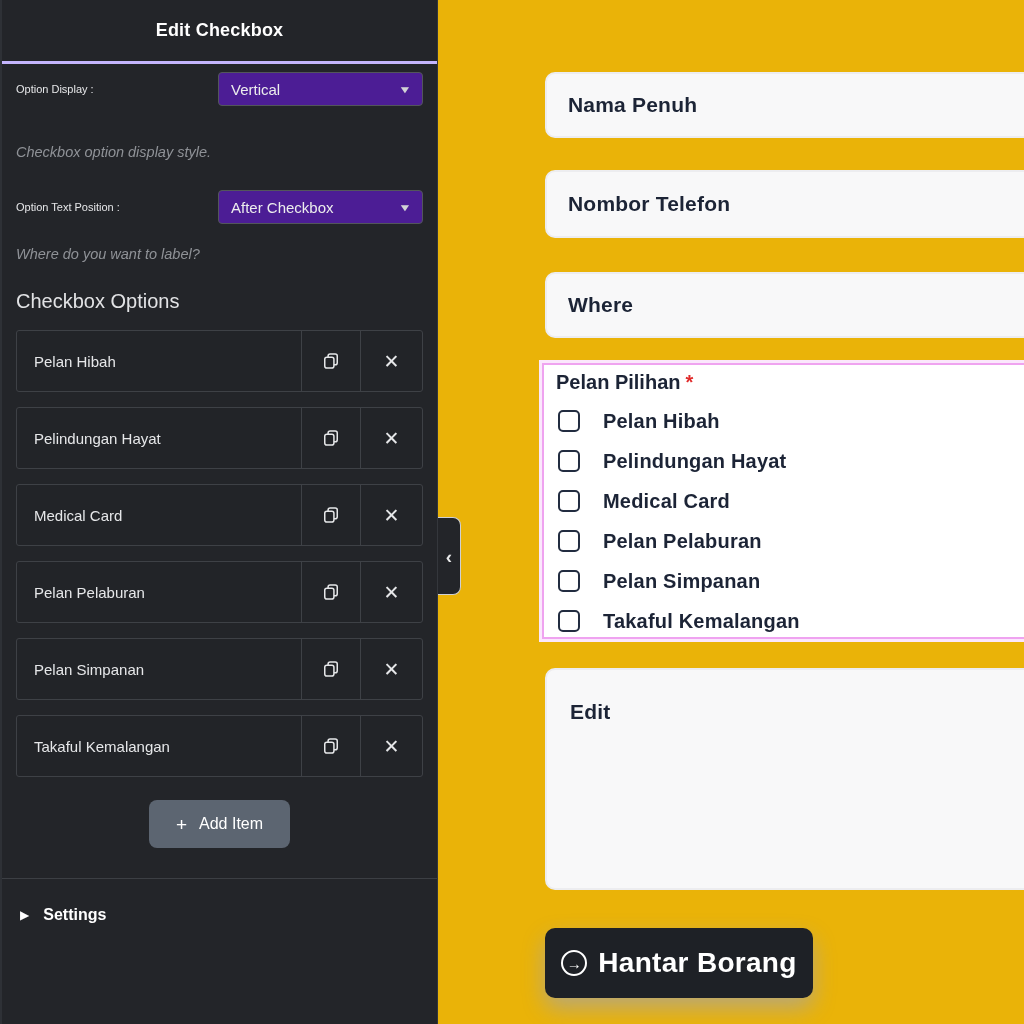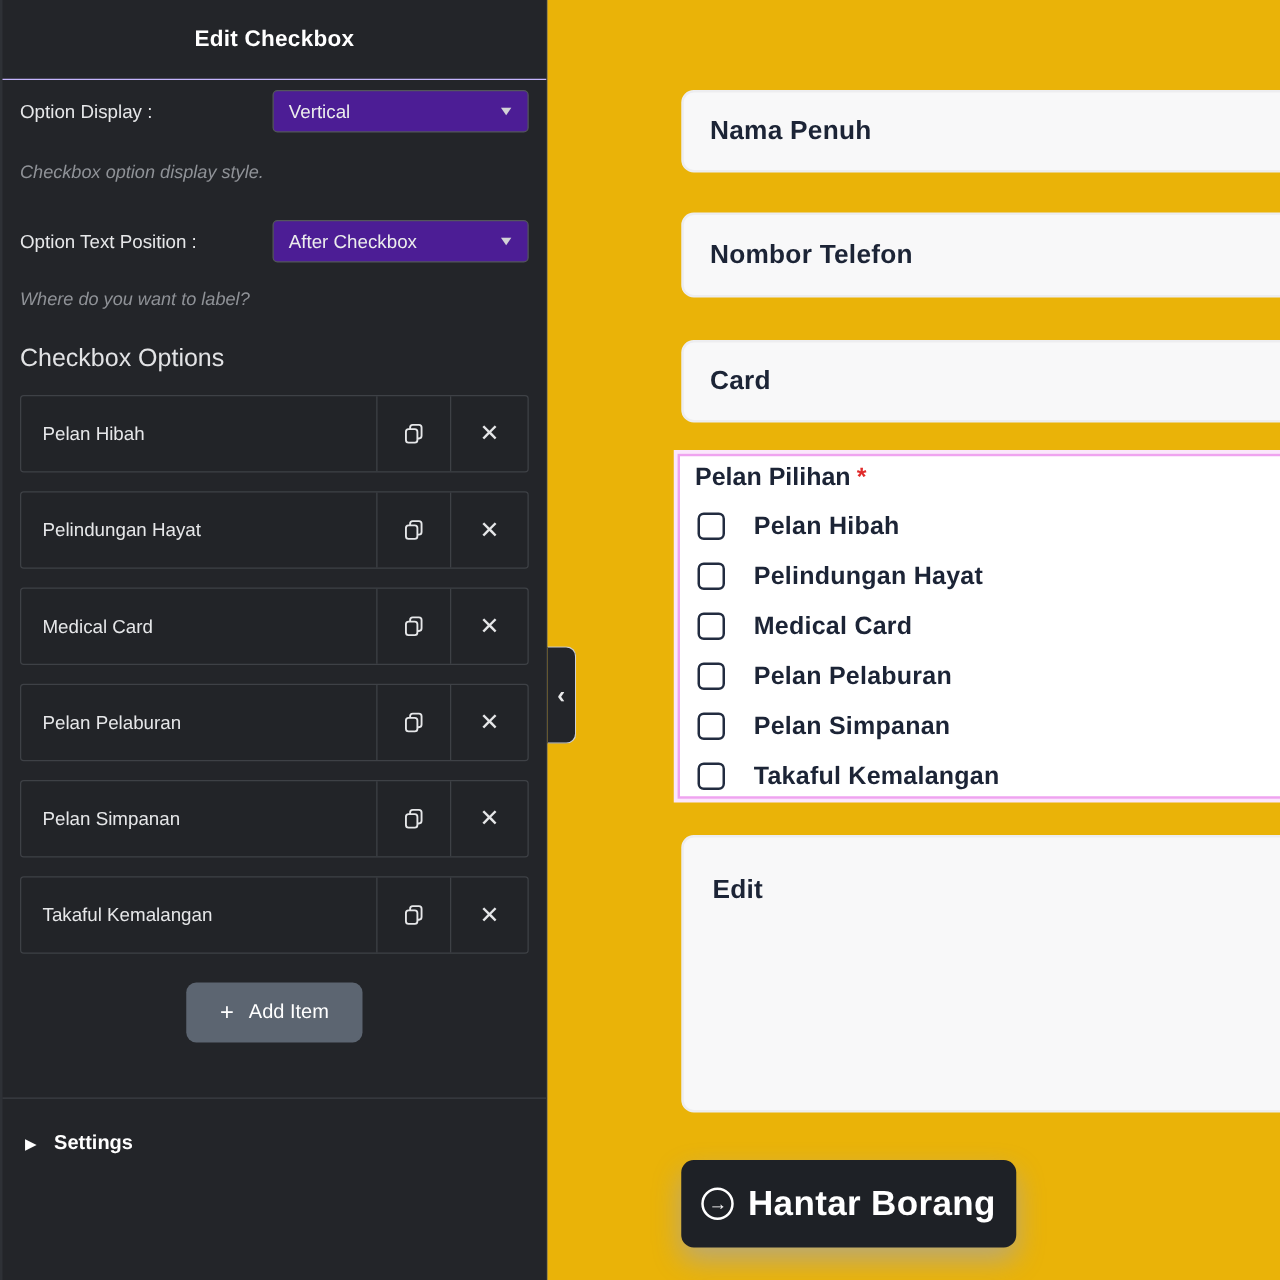--- a/index.html
+++ b/index.html
@@ -8,37 +8,37 @@
 
   
   .sidebar {
     position:absolute; left:0; top:0; width:438px; height:1024px;
     background:#232529; color:#eceded;
     border-left:2px solid #2e3136; border-right:1px solid #34373c;
     display:flex; flex-direction:column;
   }
   .panel-header {
     height:64px; flex:0 0 64px; display:flex; align-items:center; justify-content:center;
-    border-bottom:1px solid #c4b5fd;
+    border-bottom:3px solid #c4b5fd;
   }
   .panel-title { font-size:18px; font-weight:bold; color:#ffffff; letter-spacing:.2px; }
   .panel-body { padding:0 14px; flex:1 1 auto; }
 
   .control-row { display:flex; align-items:center; justify-content:space-between; margin-top:8px; }
   .control-row.second { margin-top:30px; }
-  .ctl-label { font-size:15px; color:#e6e7e9; }
+  .ctl-label { font-size:11px; color:#e6e7e9; }
   .select-box {
     width:205px; height:34px; border:1px solid #53565b; border-radius:4px;
     display:flex; align-items:center; justify-content:space-between;
     padding:0 12px; cursor:pointer; background:#4c1d95;
   }
   .select-value { font-size:15px; color:#eceded; }
   .caret { font-size:10px; color:#d2d3d6; transform:scaleX(1.4); }
 
-  .help-text { font-style:italic; font-size:14.5px; color:#8f9297; margin-top:24px; }
+  .help-text { font-style:italic; font-size:14.5px; color:#8f9297; margin-top:38px; }
   .help-text.second { margin-top:22px; }
 
   .section-label { font-size:20px; font-weight:normal; color:#e2e3e5; margin-top:28px; }
 
   .options-list { margin-top:17px; }
   .option-row {
     height:62px; border:1px solid #3e4146; border-radius:3px;
     display:flex; align-items:stretch; margin-bottom:15px; background:#222428;
   }
   .opt-text { flex:1 1 auto; display:flex; align-items:center; padding-left:17px;
@@ -258,21 +258,21 @@
 
   <div class="form-field f-nama">
     <span class="field-label">Nama Penuh</span>
   </div>
 
   <div class="form-field f-telefon">
     <span class="field-label">Nombor Telefon</span>
   </div>
 
   <div class="form-field f-email">
-    <span class="field-label">Card</span>
+    <span class="field-label">Where</span>
   </div>
 
   <div class="cbx-widget">
     <div class="cbx-title">
       <span>Pelan Pilihan</span><span class="cbx-required">*</span>
     </div>
     <div class="cbx-row">
       <span class="cbx-box"></span>
       <span class="cbx-lab">Pelan Hibah</span>
     </div>

